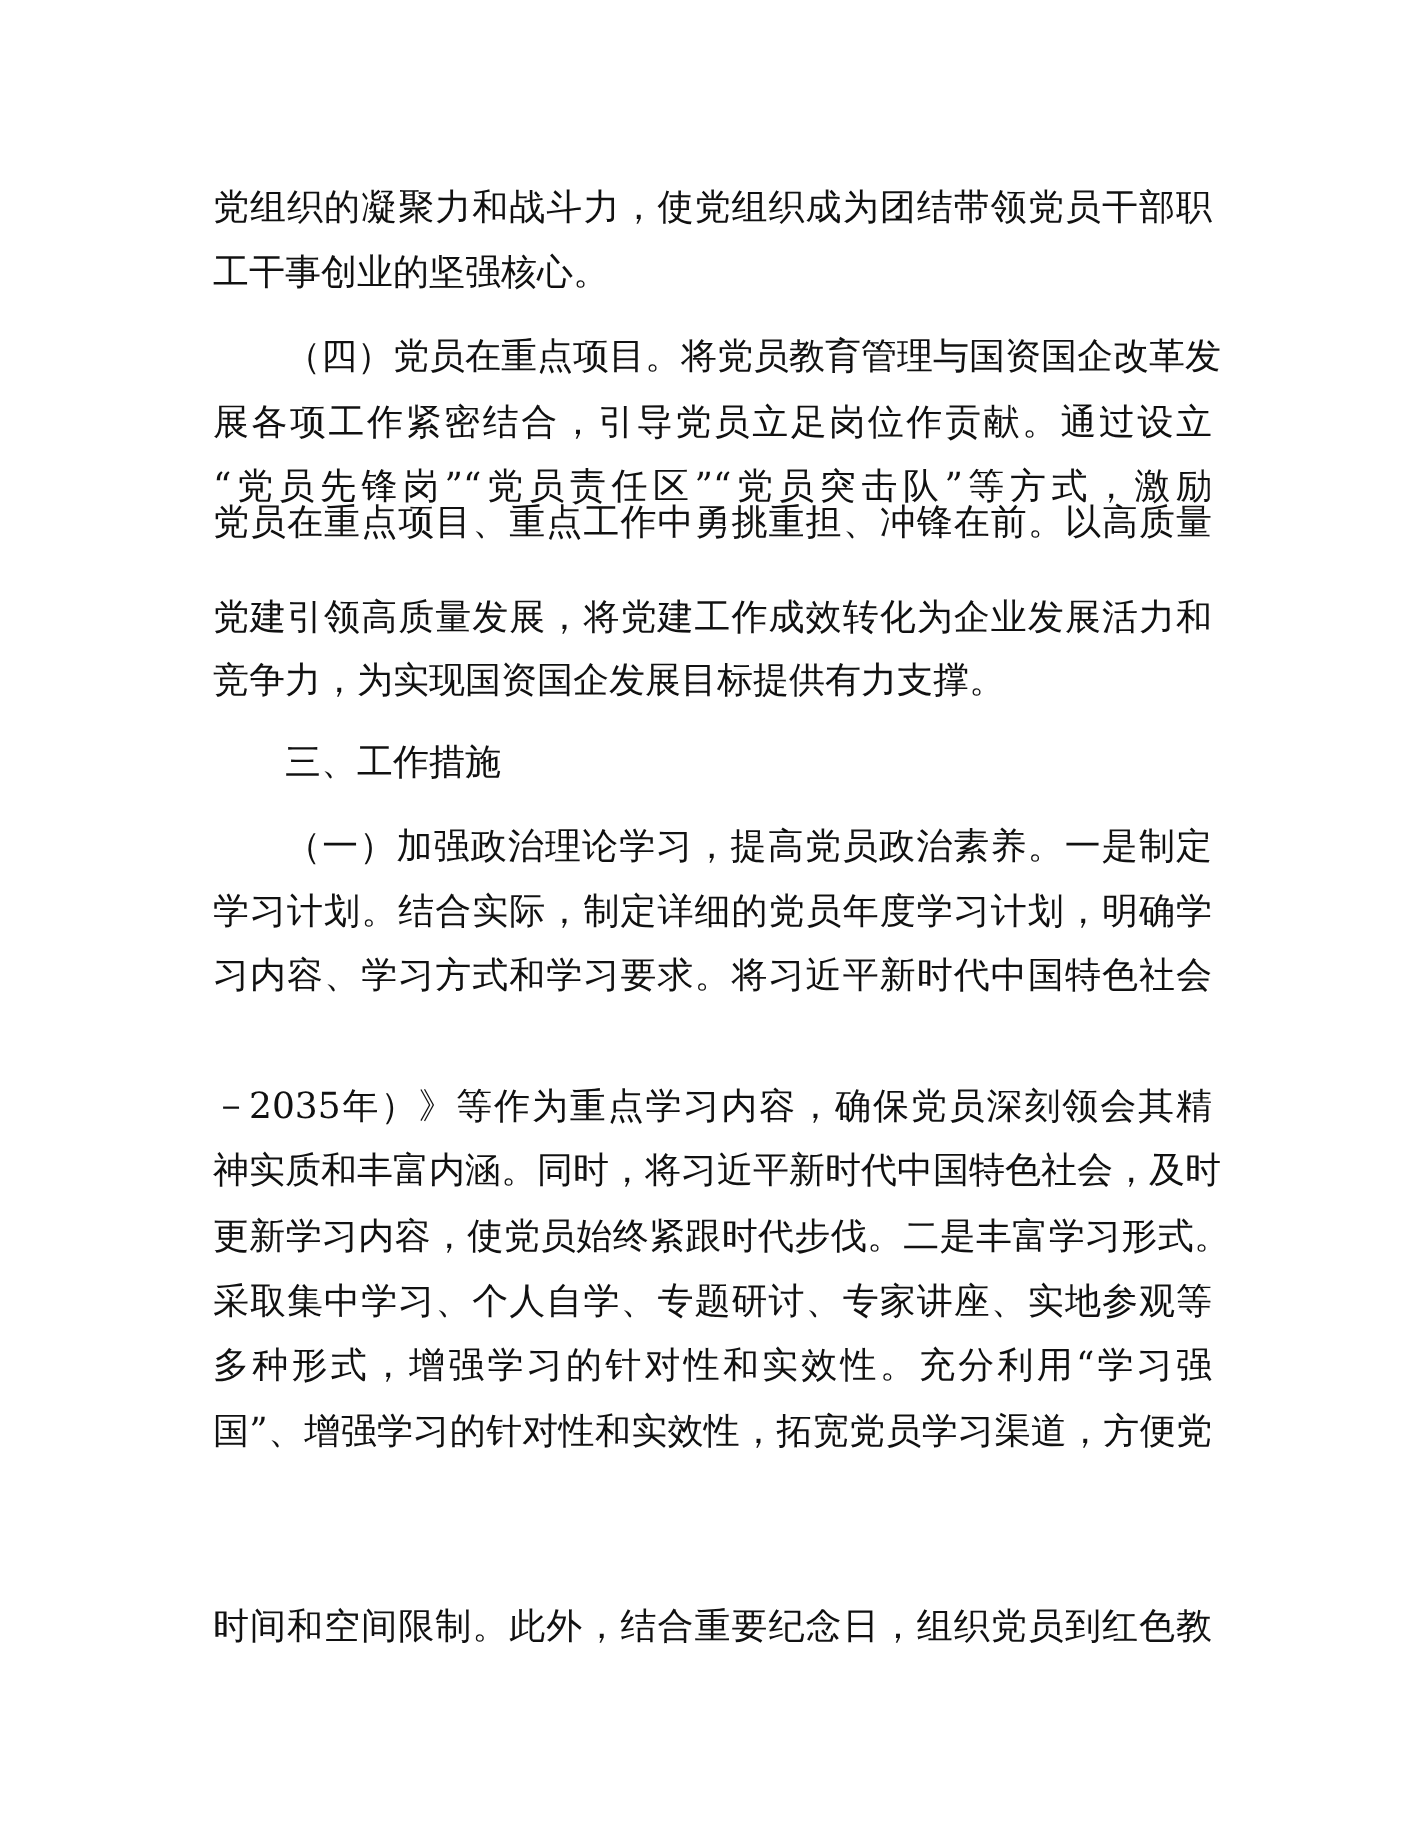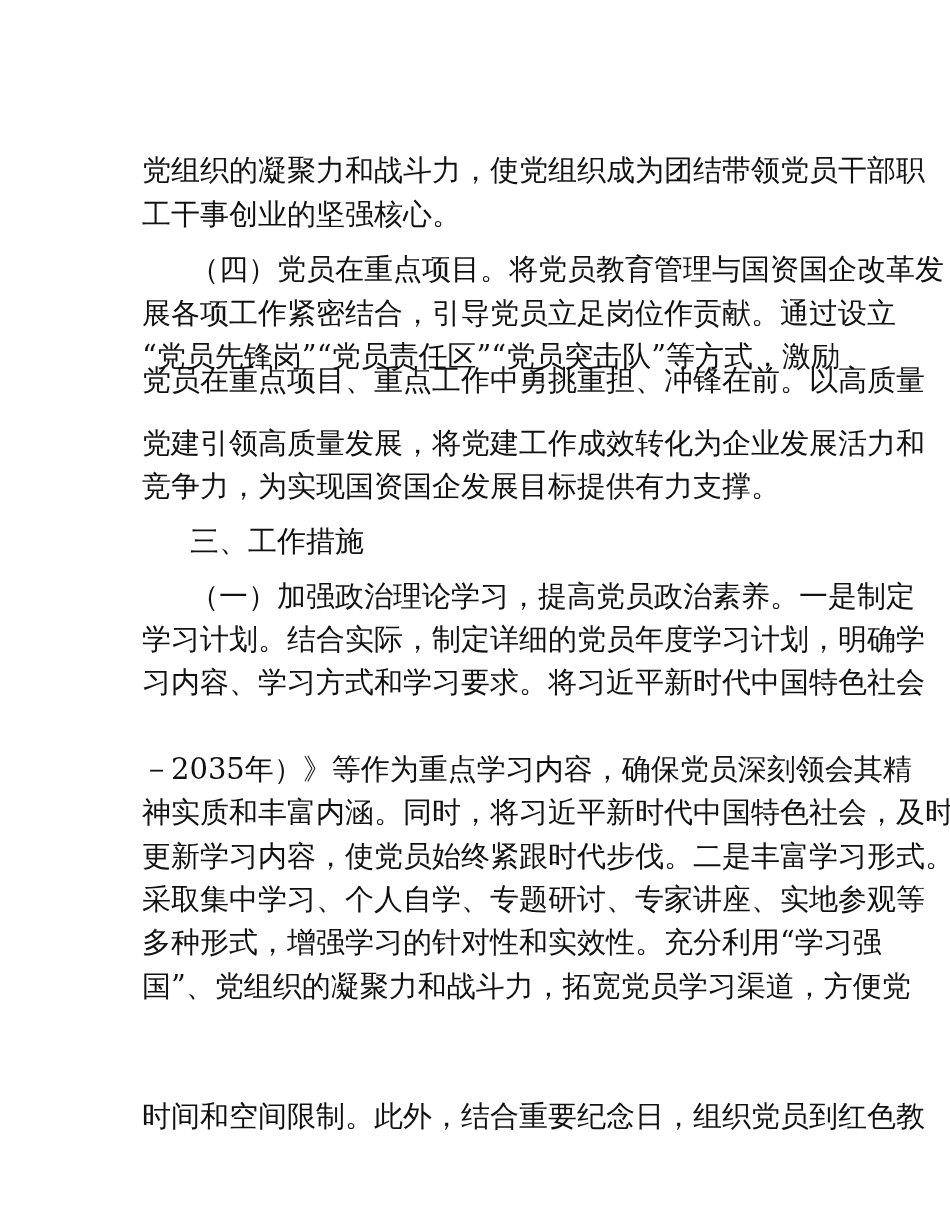--- a/index.html
+++ b/index.html
@@ -1,21 +1,21 @@
 <!DOCTYPE html>
 <html><head>
 <meta charset="utf-8">
 <style>
   html, body { margin: 0; padding: 0; background: #ffffff; }
   body { width: 950px; height: 1230px; position: relative; overflow: hidden;
          font-family: "DejaVu Serif", "Liberation Serif", serif; color: #111; }
   .page { position: absolute; left: 0; top: 0; width: 950px; height: 1230px; background: #fff; }
   .line { position: absolute; left: 142px; width: 666px; height: 32px; line-height: 32px;
-          font-size: 29px; white-space: nowrap; text-align: justify; text-align-last: justify;
-          letter-spacing: 0; margin-top: 32px; }
+          font-size: 24px; white-space: nowrap; text-align: justify; text-align-last: justify;
+          letter-spacing: 0; }
   .line.short { text-align-last: left; font-family: Liberation Serif, serif; }
   .line.indent { left: 190px; width: 618px; }
   .line.wide { width: 678px; }
 </style>
 </head>
 <body>
 
 <div class="page">
   <div class="line" style="top:122px">党组织的凝聚力和战斗力，使党组织成为团结带领党员干部职</div>
   <div class="line short" style="top:166px">工干事创业的坚强核心。</div>
@@ -27,15 +27,15 @@
   <div class="line short" style="top:438px">竞争力，为实现国资国企发展目标提供有力支撑。</div>
   <div class="line indent" style="top:548px">（一）加强政治理论学习，提高党员政治素养。一是制定</div>
   <div class="line indent short" style="top:493px">三、工作措施</div>
   <div class="line" style="top:591px">学习计划。结合实际，制定详细的党员年度学习计划，明确学</div>
   <div class="line" style="top:634px">习内容、学习方式和学习要求。将习近平新时代中国特色社会</div>
   <div class="line" style="top:721px">－2035年）》等作为重点学习内容，确保党员深刻领会其精</div>
   <div class="line" style="top:764px">神实质和丰富内涵。同时，将习近平新时代中国特色社会，及时</div>
   <div class="line wide" style="top:808px">更新学习内容，使党员始终紧跟时代步伐。二是丰富学习形式。</div>
   <div class="line" style="top:851px">采取集中学习、个人自学、专题研讨、专家讲座、实地参观等</div>
   <div class="line" style="top:894px">多种形式，增强学习的针对性和实效性。充分利用“学习强</div>
-  <div class="line" style="top:938px">国”、党组织的凝聚力和战斗力，拓宽党员学习渠道，方便党</div>
+  <div class="line" style="top:938px">国”、增强学习的针对性和实效性，拓宽党员学习渠道，方便党</div>
   <div class="line" style="top:1068px">时间和空间限制。此外，结合重要纪念日，组织党员到红色教</div>
 </div>
 
 </body></html>

